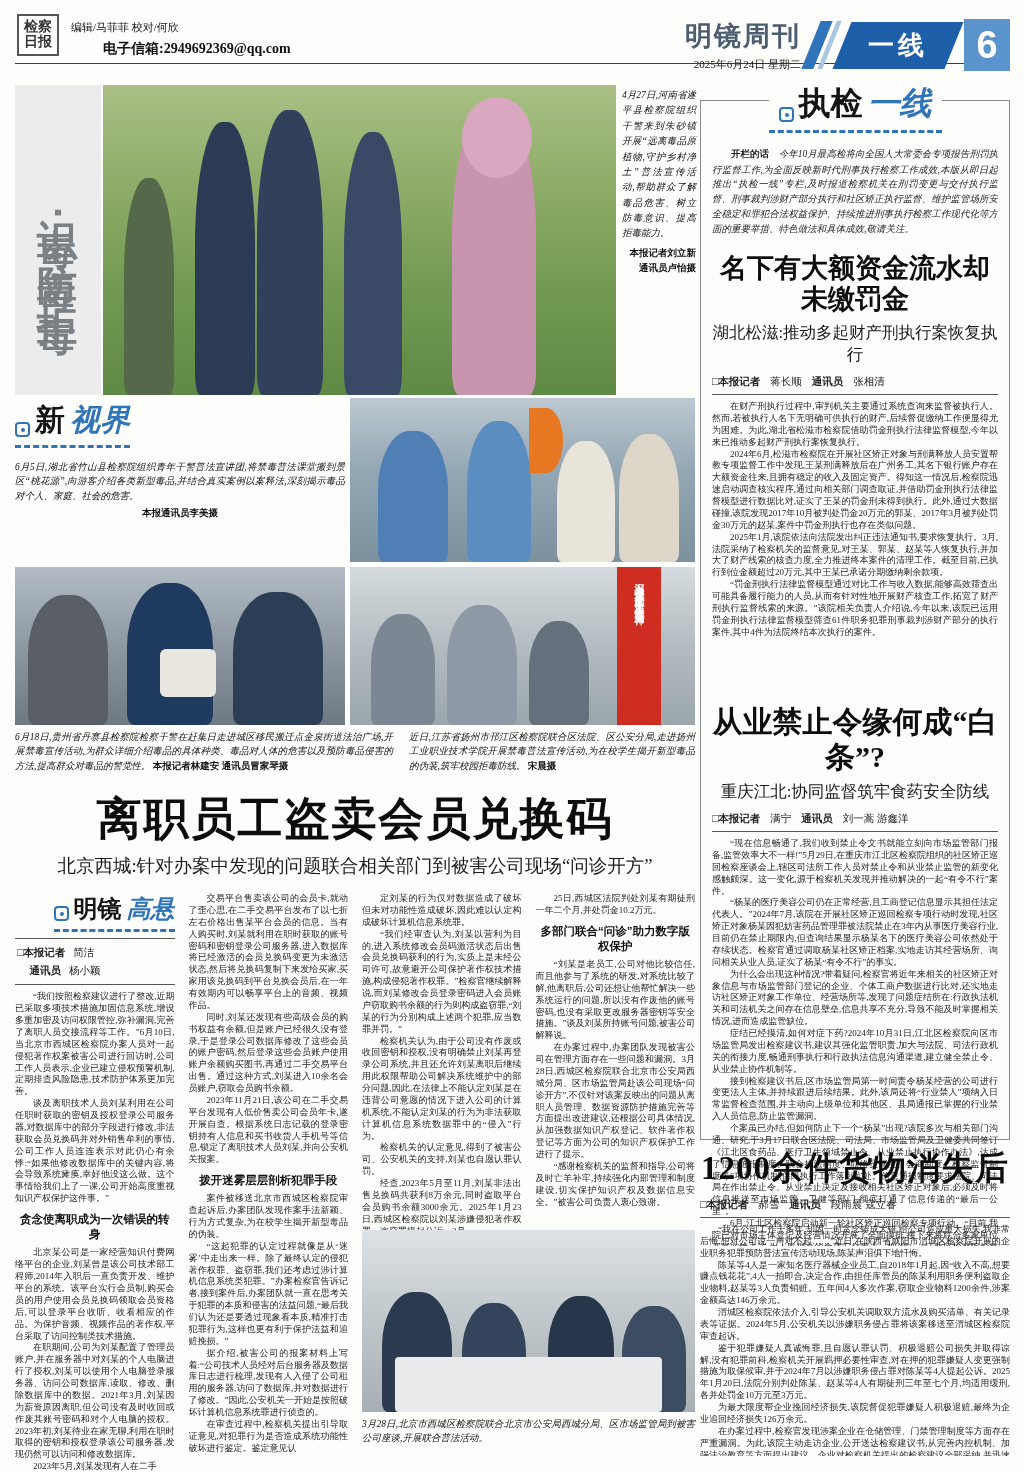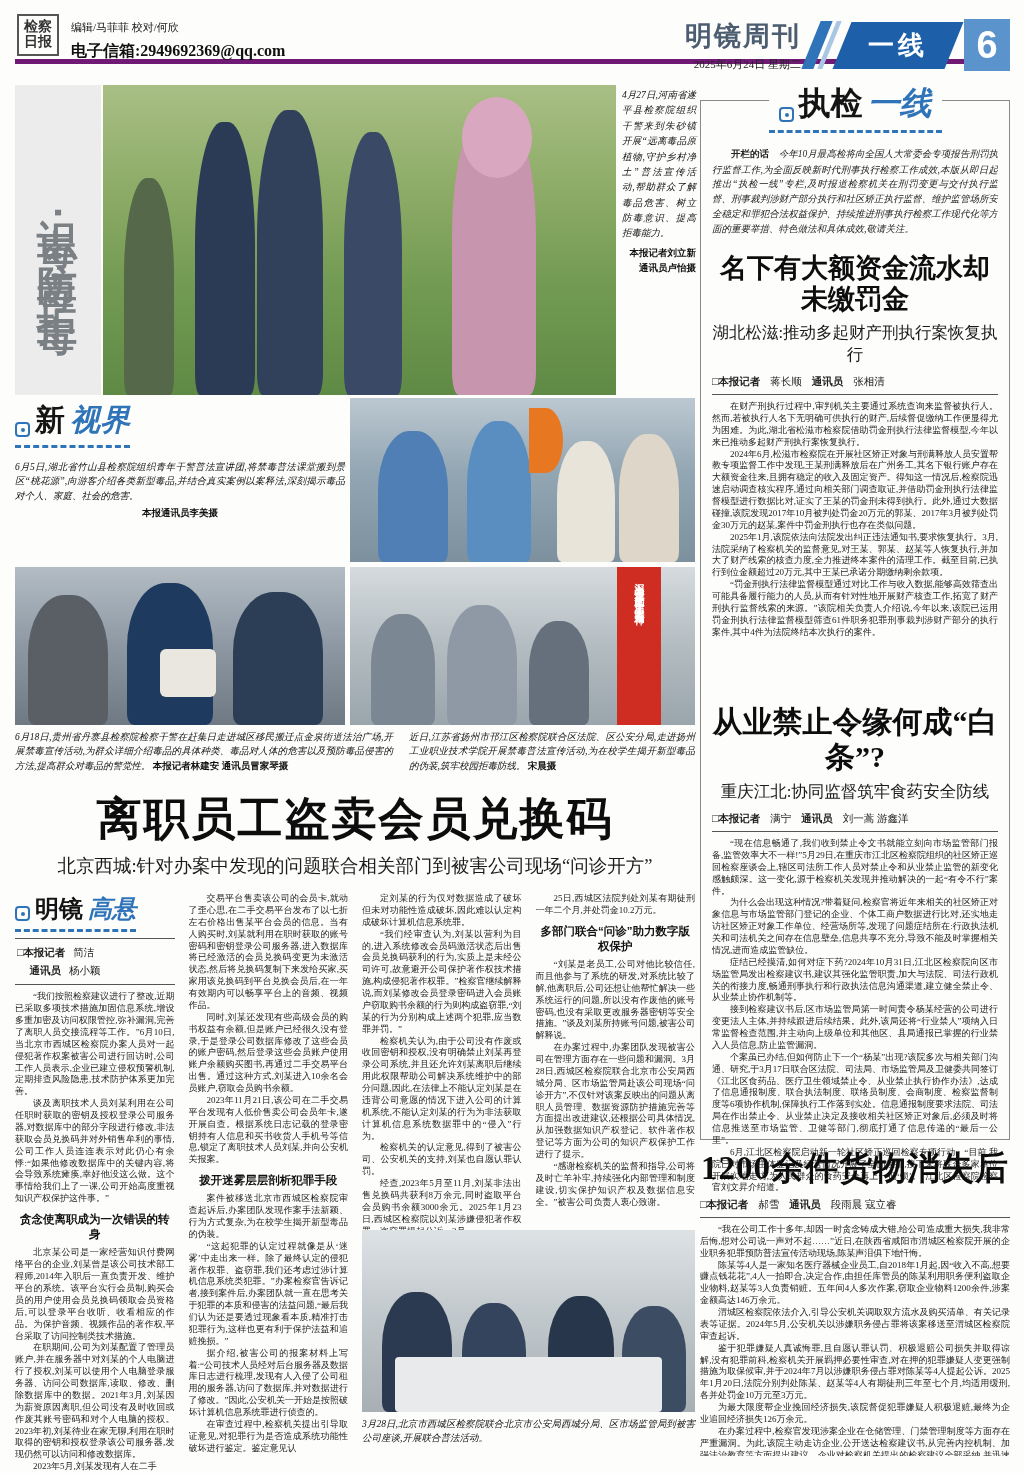--- a/index.html
+++ b/index.html
@@ -1,26 +1,26 @@
 <!DOCTYPE html>
 <html><head>
 <meta charset="utf-8">
 <style>
   html,body{margin:0;padding:0;background:#e8e8e8;}
   #page{position:relative;width:1024px;height:1473px;margin:0 auto;background:#fdfdfc;
         font-family:"Liberation Serif","DejaVu Serif",serif;color:#222;overflow:hidden;}
   [data-interactable]{box-sizing:border-box;}
 
   
-  .header{position:absolute;left:15px;top:6px;right:14px;height:58px;border-bottom:5px solid #701a75;}
+  .header{position:absolute;left:15px;top:6px;right:14px;height:58px;border-bottom:1px solid #701a75;}
   .masthead-box{position:absolute;left:2px;top:8px;width:42px;height:42px;border:2px solid #555;
       display:flex;flex-direction:column;align-items:center;justify-content:center;line-height:1.05;
       font-weight:bold;font-size:14px;color:#333;}
   .editor-info{position:absolute;left:56px;top:12px;font-size:11px;line-height:1.7;color:#111;}
-  .editor-info .email{font-weight:bold;font-size:16px;}
+  .editor-info .email{font-weight:bold;font-size:14px;margin-left:32px;}
   .head-right{position:absolute;right:0;top:12px;display:flex;align-items:center;gap:10px;}
   .weekly{text-align:right;}
   .weekly .wk-title{font-family:"Liberation Sans",sans-serif;font-weight:bold;font-size:27px;color:#4c5d70;letter-spacing:2px;}
   .weekly .wk-date{font-size:11px;color:#222;margin-top:3px;}
   .slashes{display:flex;gap:4px;height:48px;}
   .slash1{width:12px;background:#2f74b8;transform:skewX(-22deg);}
   .slash2{width:5px;background:#a9c6e2;transform:skewX(-22deg);}
   .section-tab{background:#1d5fa8;color:#fff;transform:skewX(-22deg);padding:6px 26px;display:flex;align-items:center;}
   .section-tab span{transform:skewX(22deg);font-family:"Liberation Sans",sans-serif;font-weight:bold;font-size:26px;letter-spacing:4px;}
   .page-num{width:46px;height:52px;background:#5b93cc;color:#fff;display:flex;align-items:center;justify-content:center;
@@ -72,21 +72,21 @@
   .caps-row .c-right{flex:1;}
 
   
   .ms-head{position:absolute;left:15px;top:795px;width:680px;text-align:center;}
   .ms-headline{font-size:45px;font-weight:bold;color:#0d0d0d;letter-spacing:2px;line-height:1.1;}
   .ms-subhead{font-size:18.5px;color:#1b1b1b;margin-top:8px;}
   .story-cols{position:absolute;left:15px;top:893px;width:680px;height:578px;
       display:grid;grid-template-columns:repeat(4,1fr);gap:14px;}
   .scol{overflow:hidden;}
   .scol.short{height:337px;}
-  .mg-brand-wrap{text-align:left;margin-bottom:6px;text-decoration:underline;}
+  .mg-brand-wrap{text-align:right;margin-bottom:6px;text-decoration:underline;}
   .mg-byline{border-top:1px solid #555;border-bottom:1px solid #555;padding:5px 2px;margin-bottom:6px;
       font-size:10.5px;line-height:1.7;}
   .mg-byline .lbl{font-weight:bold;font-family:"Liberation Sans",sans-serif;margin-right:8px;}
   .story-photo{position:absolute;left:calc(50% + 7px);right:0;top:337px;bottom:0;}
   .photo-meet{position:relative;width:100%;height:182px;overflow:hidden;
       background:linear-gradient(180deg,#dde2e5 0%,#c2c9cd 45%,#a7afb4 100%);}
   .story-photo .cap{margin-top:5px;}
 
   
   .rail-box{position:absolute;left:700px;top:100px;width:310px;height:1040px;border:1px solid #8a8a8a;
@@ -324,20 +324,21 @@
       <div class="r-headline" data-interactable="false">从业禁止令缘何成“白条”?</div>
       <div class="r-subhead" data-interactable="false">重庆江北:协同监督筑牢食药安全防线</div>
       <div class="byline r-byline" data-interactable="false">
         <span class="lbl" data-interactable="false">□本报记者</span>
         <span data-interactable="false">满宁</span>
         <span class="lbl" data-interactable="false">通讯员</span>
         <span data-interactable="false">刘一蒿 游鑫洋</span>
       </div>
       <div class="r-body body-txt" data-interactable="false">
           <p class="para" data-interactable="false">“现在信息畅通了,我们收到禁止令文书就能立刻向市场监管部门报备,监管效率大不一样!”5月29日,在重庆市江北区检察院组织的社区矫正巡回检察座谈会上,辖区司法所工作人员对禁止令和从业禁止监管的新变化感触颇深。这一变化,源于检察机关发现并推动解决的一起“有令不行”案件。</p>
+          <p class="para" data-interactable="false">“杨某的医疗美容公司仍在正常经营,且工商登记信息显示其担任法定代表人。”2024年7月,该院在开展社区矫正巡回检察专项行动时发现,社区矫正对象杨某因犯妨害药品管理罪被法院禁止在3年内从事医疗美容行业,目前仍在禁止期限内,但查询结果显示杨某名下的医疗美容公司依然处于存续状态。检察官通过调取杨某社区矫正档案,实地走访其经营场所、询问相关从业人员,证实了杨某“有令不行”的事实。</p>
           <p class="para" data-interactable="false">为什么会出现这种情况?带着疑问,检察官将近年来相关的社区矫正对象信息与市场监管部门登记的企业、个体工商户数据进行比对,还实地走访社区矫正对象工作单位、经营场所等,发现了问题症结所在:行政执法机关和司法机关之间存在信息壁垒,信息共享不充分,导致不能及时掌握相关情况,进而造成监管缺位。</p>
           <p class="para" data-interactable="false">症结已经摸清,如何对症下药?2024年10月31日,江北区检察院向区市场监管局发出检察建议书,建议其强化监管职责,加大与法院、司法行政机关的衔接力度,畅通刑事执行和行政执法信息沟通渠道,建立健全禁止令、从业禁止协作机制等。</p>
           <p class="para" data-interactable="false">接到检察建议书后,区市场监管局第一时间责令杨某经营的公司进行变更法人主体,并持续跟进后续结果。此外,该局还将“行业禁人”项纳入日常监督检查范围,并主动向上级单位和其他区、县局通报已掌握的行业禁入人员信息,防止监管漏洞。</p>
           <p class="para" data-interactable="false">个案虽已办结,但如何防止下一个“杨某”出现?该院多次与相关部门沟通、研究,于3月17日联合区法院、司法局、市场监管局及卫健委共同签订《江北区食药品、医疗卫生领域禁止令、从业禁止执行协作办法》,达成了信息通报制度、联合执法制度、联络员制度、会商制度、检察监督制度等6项协作机制,保障执行工作落到实处。信息通报制度要求法院、司法局在作出禁止令、从业禁止决定及接收相关社区矫正对象后,必须及时将信息推送至市场监管、卫健等部门,彻底打通了信息传递的“最后一公里”。</p>
           <p class="para" data-interactable="false">6月,江北区检察院启动新一轮社区矫正巡回检察专项行动。“目前,我院已对市场主体登记及经营情况开展了全面摸排,接下来将联合多家单位开展实地走访,为人民群众的食药安全再上一把‘锁’。”江北区检察院检察官刘文昇介绍道。</p>
         </div>
     </div>
   </div>
 
   <div class="a3" data-interactable="false">

